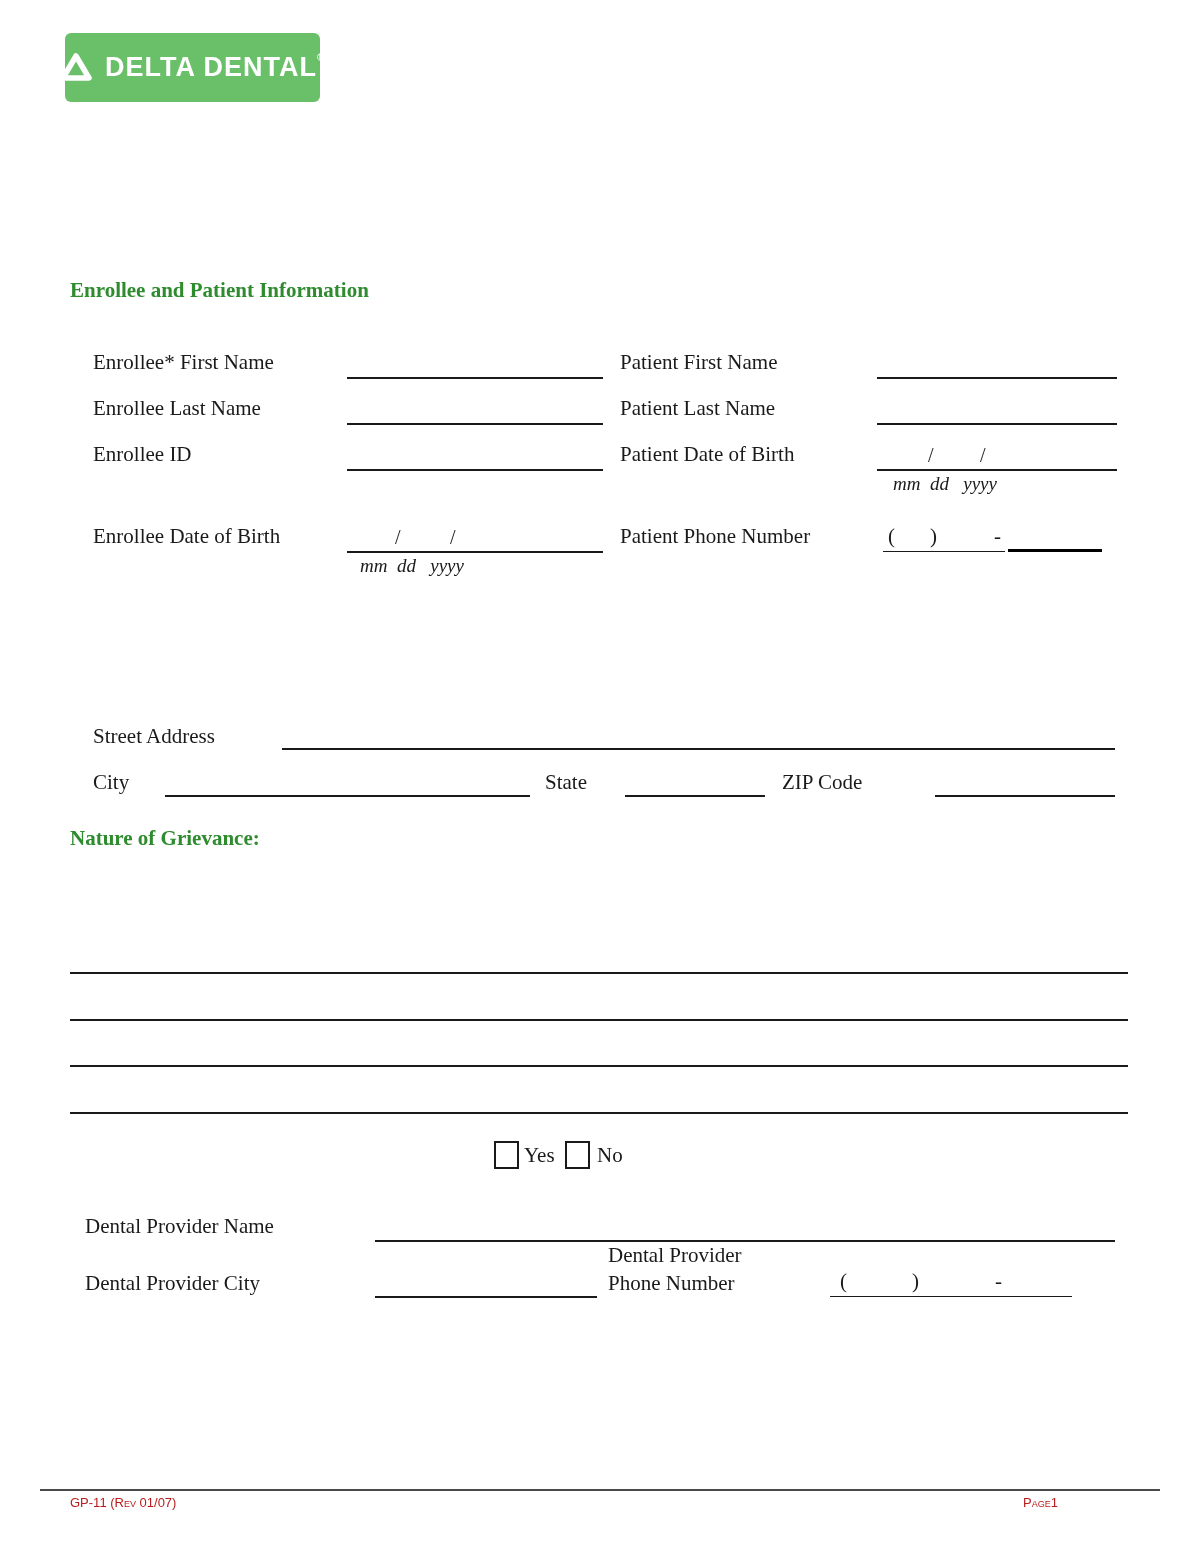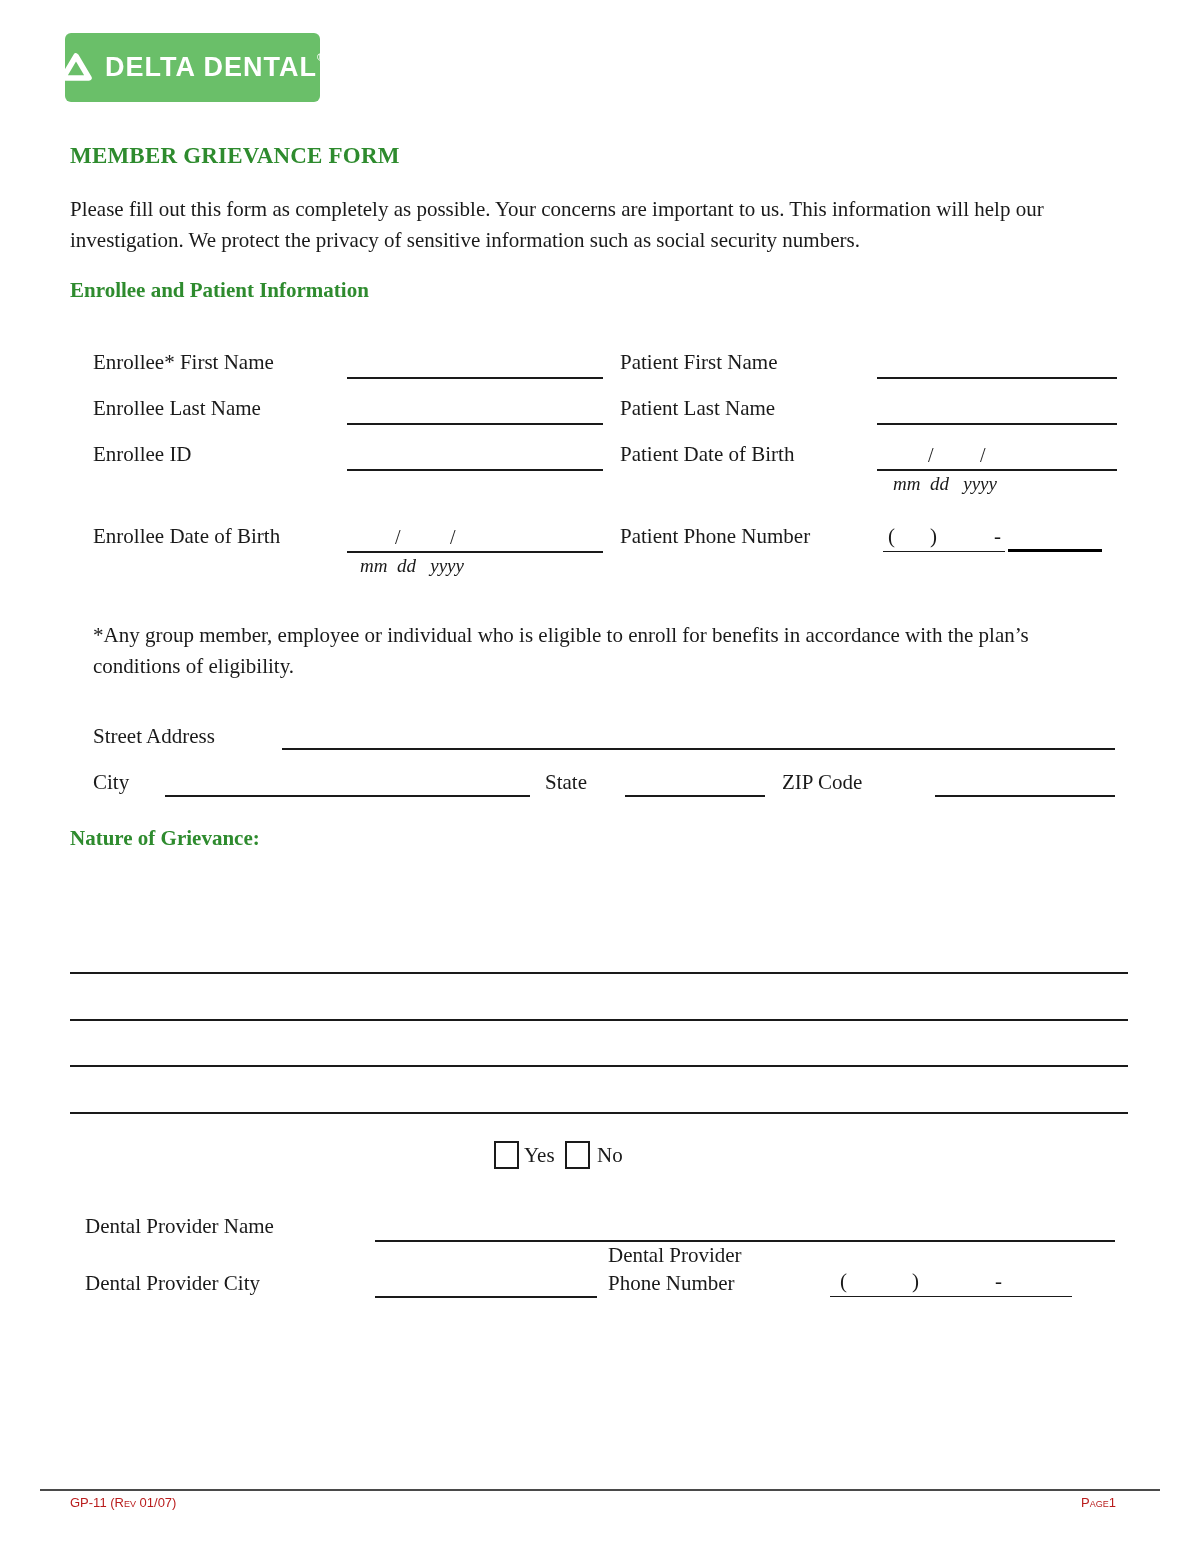--- a/index.html
+++ b/index.html
@@ -32,23 +32,21 @@
 
   <div class="abs logo" style="left:65px;top:33px;width:255px;height:69px;border-radius:6px;">
     <span style="display:inline-flex;">
       <svg width="34" height="31" viewBox="0 0 34 31">
           <path d="M17 4 L30 26 H4 Z" fill="none" stroke="#ffffff" stroke-width="5.5" stroke-linejoin="round"></path>
         </svg>
     </span>
     <span class="logo-text"><span>DELTA DENTAL</span><span class="logo-reg">®</span></span>
   </div>
 
-  <div class="abs title" style="left:70px;top:143px;">MEMBER GRIEVANCE FORM</div>
 
-  <div class="abs body-text" style="left:70px;top:194px;width:1082px;">Please fill out this form as completely as possible. Your concerns are important to us. This information will help our investigation. We protect the privacy of sensitive information such as social security numbers.</div>
 
   <div class="abs h2" style="left:70px;top:278px;">Enrollee and Patient Information</div>
 
   <div class="abs lbl" style="left:93px;top:350px;">Enrollee* First Name</div>
   <div class="abs line" style="left:347px;top:377px;width:256px;"></div>
   <div class="abs lbl" style="left:620px;top:350px;">Patient First Name</div>
   <div class="abs line" style="left:877px;top:377px;width:240px;"></div>
 
   <div class="abs lbl" style="left:93px;top:396px;">Enrollee Last Name</div>
   <div class="abs line" style="left:347px;top:423px;width:256px;"></div>
@@ -69,21 +67,20 @@
   <div class="abs line" style="left:347px;top:551px;width:256px;"></div>
   <div class="abs hint" style="left:360px;top:555px;">mm  dd   yyyy</div>
 
   <div class="abs lbl" style="left:620px;top:524px;">Patient Phone Number</div>
   <div class="abs sym" style="left:888px;top:524px;">(</div>
   <div class="abs sym" style="left:930px;top:524px;">)</div>
   <div class="abs thinline" style="left:883px;top:551px;width:122px;"></div>
   <div class="abs sym" style="left:994px;top:524px;">-</div>
   <div class="abs thickline" style="left:1008px;top:549px;width:94px;"></div>
 
-  <div class="abs body-text" style="left:93px;top:620px;width:1000px;">*Any group member, employee or individual who is eligible to enroll for benefits in accordance with the plan’s conditions of eligibility.</div>
 
   <div class="abs lbl" style="left:93px;top:724px;">Street Address</div>
   <div class="abs line" style="left:282px;top:748px;width:833px;"></div>
 
   <div class="abs lbl" style="left:93px;top:770px;">City</div>
   <div class="abs line" style="left:165px;top:795px;width:365px;"></div>
   <div class="abs lbl" style="left:545px;top:770px;">State</div>
   <div class="abs line" style="left:625px;top:795px;width:140px;"></div>
   <div class="abs lbl" style="left:782px;top:770px;">ZIP Code</div>
   <div class="abs line" style="left:935px;top:795px;width:180px;"></div>
@@ -108,15 +105,15 @@
   <div class="abs lbl" style="left:85px;top:1271px;">Dental Provider City</div>
   <div class="abs line" style="left:375px;top:1296px;width:222px;"></div>
   <div class="abs lbl" style="left:608px;top:1271px;">Phone Number</div>
   <div class="abs sym" style="left:840px;top:1269px;">(</div>
   <div class="abs sym" style="left:912px;top:1269px;">)</div>
   <div class="abs sym" style="left:995px;top:1269px;">-</div>
   <div class="abs thinline" style="left:830px;top:1296px;width:242px;"></div>
 
   <div class="abs footer-line" style="left:40px;top:1489px;width:1120px;"></div>
   <div class="abs footer-text" style="left:70px;top:1495px;">GP-11 (Rev 01/07)</div>
-  <div class="abs footer-text" style="left:1081px;top:1495px;text-align:right;">Page1</div>
+  <div class="abs footer-text" style="left:1023px;top:1495px;text-align:right;">Page1</div>
 
 </div>
 
 </body></html>

